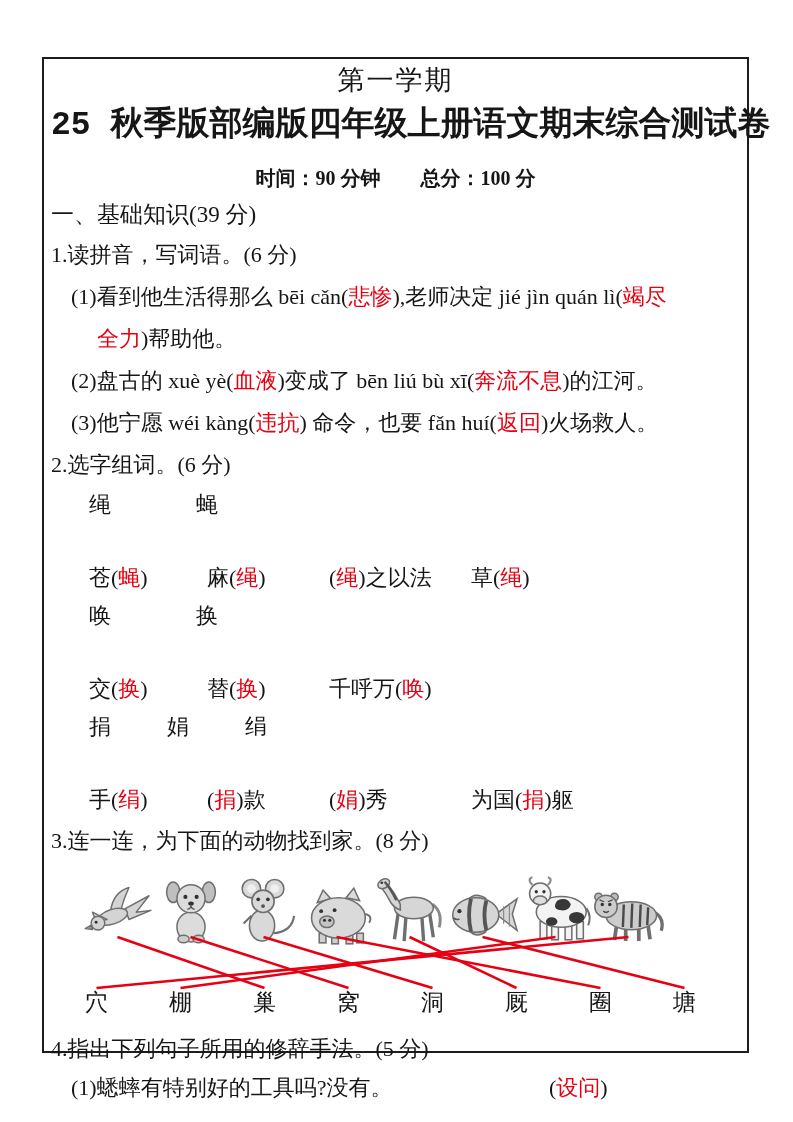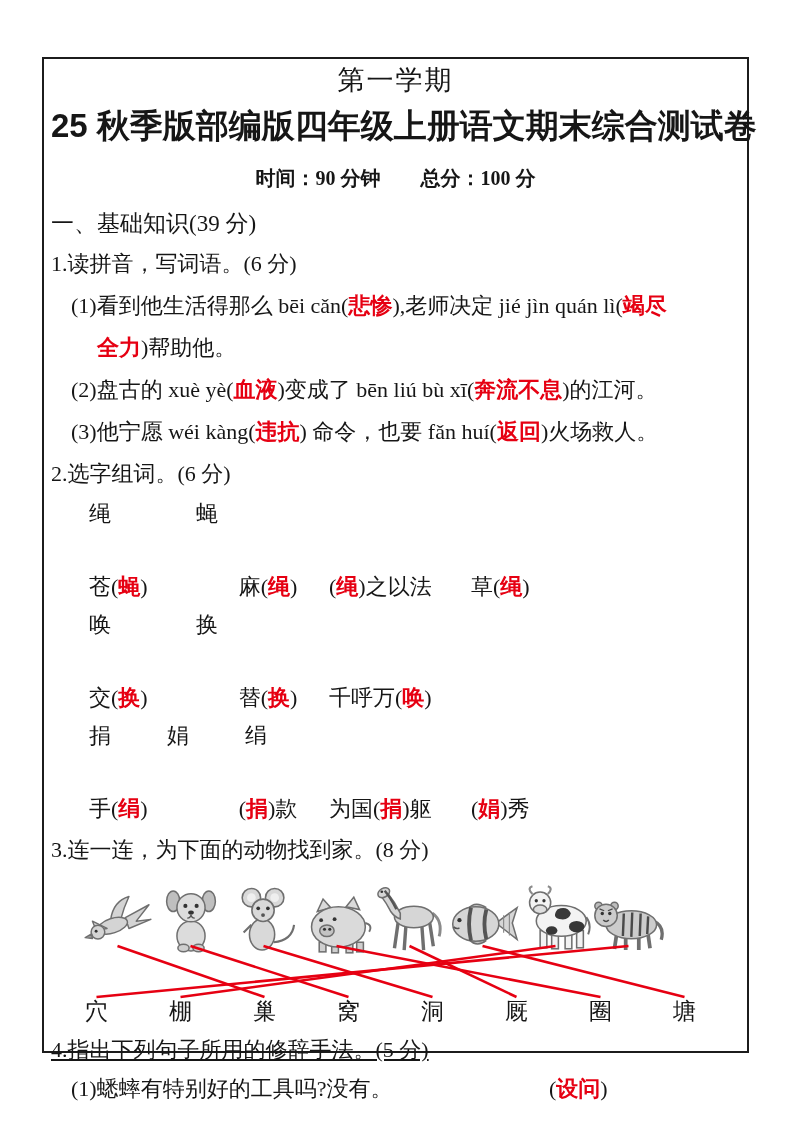--- a/index.html
+++ b/index.html
@@ -2,37 +2,37 @@
 <html style="--red: #e60012;"><head>
 <meta charset="utf-8">
 <style>
   :root { --red:#e60012; --ink:#161616; }
   html,body{margin:0;padding:0;width:793px;height:1122px;background:#ffffff;overflow:hidden;}
   body{font-family:"Liberation Serif","DejaVu Serif",serif;color:var(--ink);}
   .sheet{position:absolute;left:0;top:0;width:645px;height:1122px;background:#fff;}
   .frame{position:absolute;left:42px;top:57px;width:707px;height:996px;border:2px solid #1c1c1c;
          box-sizing:border-box;padding:4px 7px 0 7px;}
   .h-sem{text-align:center;font-size:27px;line-height:34px;letter-spacing:2px;}
-  .h-title{text-align:center;font-family:Liberation Sans, sans-serif;font-weight:bold;
+  .h-title{text-align:center;font-family:Liberation Mono, monospace;font-weight:bold;
            font-size:33px;line-height:46px;margin-top:6px;white-space:nowrap;letter-spacing:0px;}
   .h-meta{text-align:center;font-size:20px;font-weight:bold;line-height:30px;margin-top:14px;}
-  .sec-head{font-size:23px;line-height:38px;margin-top:12px;}
+  .sec-head{font-size:23px;line-height:38px;margin-top:3px;}
   .line{font-size:22px;line-height:42px;}
   .q-title{font-size:22px;line-height:42px;}
   .indent1{padding-left:20px;}
   .indent2{padding-left:46px;}
-  .red{color:var(--red);font-weight:bold;}
+  .red{color:var(--red);}
   
   .char-head{font-size:22px;line-height:38px;padding-left:38px;}
   .char-head span{display:inline-block;min-width:107px;}
   .char-head.tri span{min-width:78px;}
   .ans-row{font-size:22px;line-height:38px;padding-left:38px;display:flex;margin-top:35px;}
   .ans-row .item{display:inline-block;}
   .ans-row .item:nth-child(1){width:118px;}
-  .ans-row .item:nth-child(2){width:122px;text-align:center;}
+  .ans-row .item:nth-child(2){width:122px;}
   .ans-row .item:nth-child(3){width:142px;}
   
   .connect{position:relative;margin-top:4px;}
   .animals-row{display:flex;padding-left:30px;height:78px;align-items:flex-end;}
   .animal-slot{width:73px;height:78px;display:flex;align-items:flex-end;justify-content:center;}
   .homes-row{display:flex;justify-content:space-between;padding:0 44px 0 34px;margin-top:40px;
              font-size:23px;line-height:36px;}
   svg.lines{position:absolute;left:0;top:0;pointer-events:none;z-index:3;}
   
   .q4-row{position:relative;font-size:22px;line-height:38px;}
@@ -77,22 +77,22 @@
       <span class="item"><span>替(</span><span class="red">换</span><span>)</span></span>
       <span class="item"><span>千呼万(</span><span class="red">唤</span><span>)</span></span>
     </div>
 
     <div class="char-head tri">
       <span>捐</span><span>娟</span><span>绢</span>
     </div>
     <div class="ans-row">
       <span class="item"><span>手(</span><span class="red">绢</span><span>)</span></span>
       <span class="item"><span>(</span><span class="red">捐</span><span>)款</span></span>
+      <span class="item"><span>(</span><span class="red">娟</span><span>)秀</span></span>
       <span class="item"><span>为国(</span><span class="red">捐</span><span>)躯</span></span>
-      <span class="item"><span>(</span><span class="red">娟</span><span>)秀</span></span>
     </div>
 
     <div class="q-title" style="line-height:44px;">3.连一连，为下面的动物找到家。(8 分)</div>
 
     <div class="connect">
       <div class="animals-row">
         <div class="animal-slot">
             <svg width="72" height="62" viewBox="0 0 76 68">
               <g fill="#d4d4d4" stroke="#6f6f6f" stroke-width="1.6" stroke-linejoin="round">
                 <path d="M30 30 Q33 10 50 5 Q44 18 41 30 Z"></path>
@@ -238,20 +238,20 @@
           <line x1="139.5" y1="70" x2="297.5" y2="121" stroke="#e60012" stroke-width="2.6"></line>
           <line x1="212.5" y1="70" x2="381.5" y2="121" stroke="#e60012" stroke-width="2.6"></line>
           <line x1="285.5" y1="70" x2="549.5" y2="121" stroke="#e60012" stroke-width="2.6"></line>
           <line x1="358.5" y1="70" x2="465.5" y2="121" stroke="#e60012" stroke-width="2.6"></line>
           <line x1="431.5" y1="70" x2="633.5" y2="121" stroke="#e60012" stroke-width="2.6"></line>
           <line x1="504.5" y1="70" x2="129.5" y2="121" stroke="#e60012" stroke-width="2.6"></line>
           <line x1="577.5" y1="70" x2="45.5" y2="121" stroke="#e60012" stroke-width="2.6"></line>
         </svg>
     </div>
 
-    <div class="q-title" style="line-height:40px;margin-top:0;text-decoration:underline;">4.指出下列句子所用的修辞手法。(5 分)</div>
+    <div class="q-title" style="line-height:40px;margin-top:8px;">4.指出下列句子所用的修辞手法。(5 分)</div>
     <div class="q4-row">
       <div class="q4-sentence">(1)蟋蟀有特别好的工具吗?没有。</div>
       <div class="q4-ans">(<span class="red">设问</span>)</div>
     </div>
 
   </div>
 </div>
 
 </body></html>

